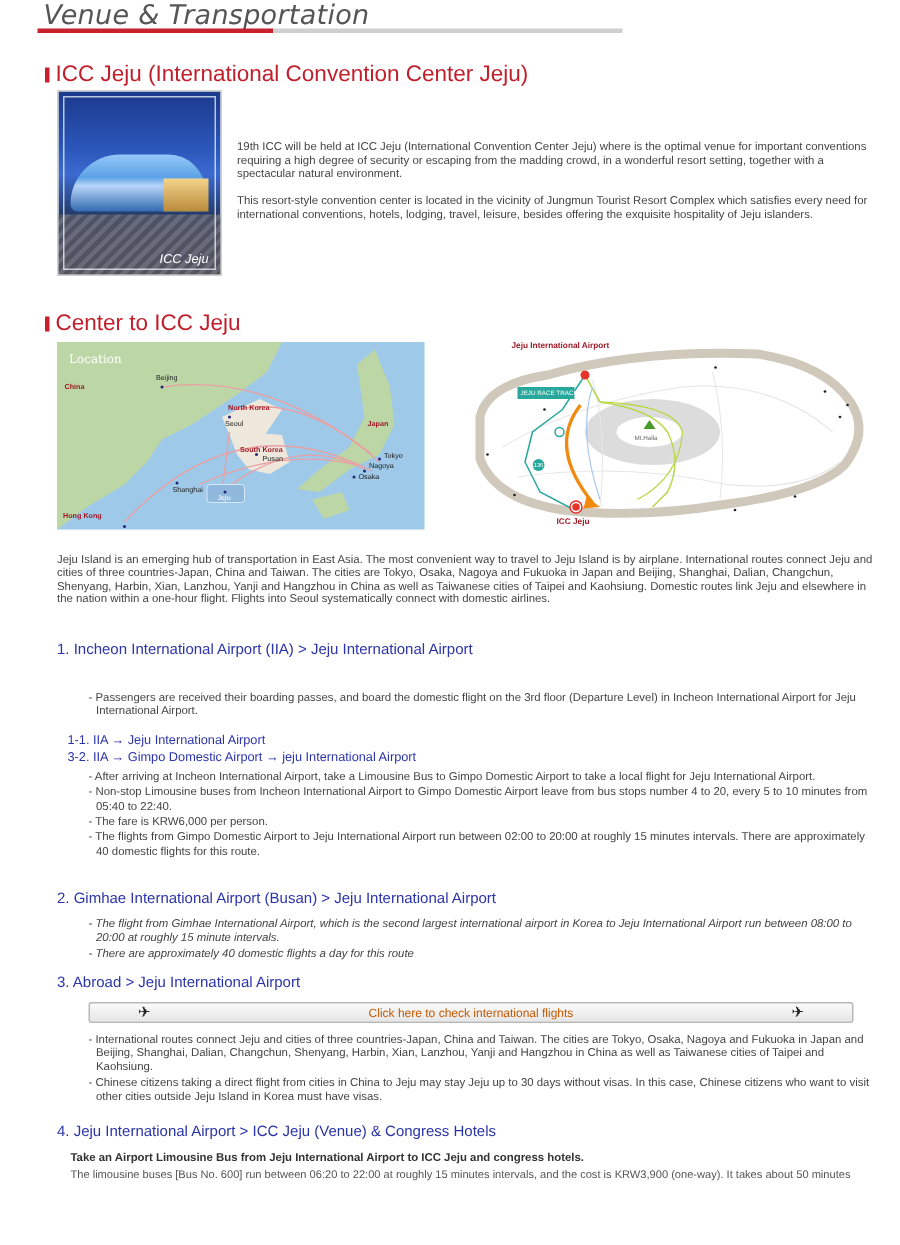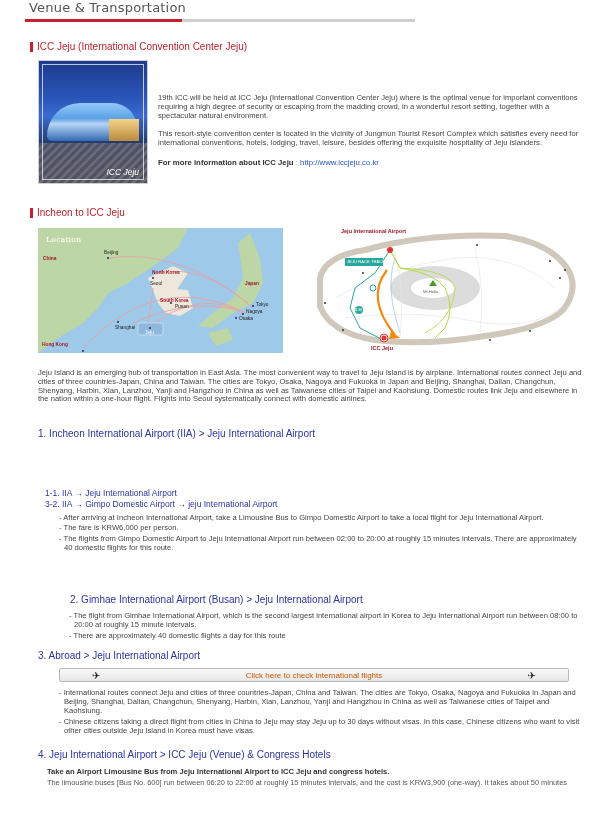--- a/index.html
+++ b/index.html
@@ -1,25 +1,25 @@
 <!DOCTYPE html>
 <html><head>
 <meta charset="utf-8">
 <style>
   html, body { margin:0; padding:0; background:#ffffff; }
   body { width:600px; height:830px; overflow:hidden; position:relative; font-family:"Liberation Sans", sans-serif; color:#333; }
   .abs { position:absolute; }
 
   
-  .page-title { left:29px; top:0px; font-family:"DejaVu Sans", sans-serif; font-size:13px; color:#555; letter-spacing:0.2px; }
+  .page-title { left:29px; top:0px; font-family:"DejaVu Sans", sans-serif; font-size:18px; color:#555; letter-spacing:0.2px;font-style:italic; }
   .title-line-red { left:25px; top:19px; width:157px; height:3px; background:#c8202c; }
   .title-line-gray { left:182px; top:19px; width:233px; height:3px; background:#cfcfcf; }
 
   
-  .sec-head { font-size:10px; color:#c0202b; display:flex; align-items:center; }
+  .sec-head { font-size:15px; color:#c0202b; display:flex; align-items:center; }
   .sec-head .bar { width:3px; height:10px; background:#c8202c; margin-right:4px; display:inline-block; }
 
   
   .photo { left:38px; top:60px; width:108px; height:122px; border:1px solid #cfcfcf; overflow:hidden;
            background:linear-gradient(180deg,#1c3a8c 0%,#2a55b8 30%,#3b6ad0 45%,#20355f 70%,#3a3a44 100%); }
   .photo .inner { position:absolute; left:3px; top:3px; right:3px; bottom:3px; border:1px solid rgba(255,255,255,0.7); }
   .photo .bld { position:absolute; left:8px; top:42px; width:90px; height:38px; border-radius:40px 30px 6px 6px;
                 background:linear-gradient(180deg,#9fd4ff 0%,#5fa8e8 40%,#c7e2ff 55%,#3470b8 100%); opacity:0.9; }
   .photo .bld2 { position:absolute; left:70px; top:58px; width:30px; height:22px; background:linear-gradient(180deg,#f3d48a,#b98a3c); }
   .photo .plaza { position:absolute; left:0; right:0; top:82px; bottom:0;
@@ -69,28 +69,25 @@
   <div class="bld"></div>
   <div class="bld2"></div>
   <div class="plaza"></div>
   <div class="inner"></div>
   <div class="cap">ICC Jeju</div>
 </div>
 
 <div class="abs intro">
   <p>19th ICC will be held at ICC Jeju (International Convention Center Jeju) where is the optimal venue for important conventions requiring a high degree of security or escaping from the madding crowd, in a wonderful resort setting, together with a spectacular natural environment.</p>
   <p style="margin-bottom:11px;">This resort-style convention center is located in the vicinity of Jungmun Tourist Resort Complex which satisfies every need for international conventions, hotels, lodging, travel, leisure, besides offering the exquisite hospitality of Jeju islanders.</p>
-  <div class="more-info">
-    <span>For more information about ICC Jeju</span><span style="font-weight:normal;color:#888;"> : </span><a href="#">http://www.iccjeju.co.kr</a>
-  </div>
 </div>
 
 <div class="abs sec-head" style="left:30px;top:207px;">
   <span class="bar"></span>
-  <span>Incheon to ICC Jeju</span>
+  <span>Center to ICC Jeju</span>
 </div>
 
 <div class="abs map-left">
   <svg width="245" height="125" viewBox="0 0 245 125" style="position:absolute;left:0;top:0;">
     <path d="M0 0 H150 L140 20 L120 35 L105 45 L90 55 L70 65 L60 80 L45 95 L20 110 L0 125 Z" fill="#bcd6a6"></path>
     <path d="M60 5 L90 0 L100 30 L85 45 L70 40 Z" fill="#bcd6a6"></path>
     <path d="M110 50 L135 38 L150 45 L140 60 L132 70 L128 85 L120 75 L115 62 Z" fill="#eee8dc"></path>
     <path d="M128 60 L150 62 L155 80 L142 88 L128 85 Z" fill="#eee8dc"></path>
     <path d="M200 15 L212 5 L222 30 L225 55 L215 75 L195 85 L175 100 L160 98 L175 85 L195 70 L205 50 Z" fill="#bcd6a6"></path>
     <path d="M170 105 L190 100 L195 112 L178 118 Z" fill="#bcd6a6"></path>
@@ -173,30 +170,32 @@
   <div class="maplabel" style="left:49px;top:80px;color:#fff;font-size:3.8px;">1136</div>
   <div class="maplabel" style="left:118px;top:61px;font-size:4.2px;color:#666;">Mt.Halla</div>
   <div class="maplabel red" style="left:66px;top:117px;font-size:5.5px;">ICC Jeju</div>
 </div>
 
 <div class="abs para">Jeju Island is an emerging hub of transportation in East Asia. The most convenient way to travel to Jeju Island is by airplane. International routes connect Jeju and cities of three countries-Japan, China and Taiwan. The cities are Tokyo, Osaka, Nagoya and Fukuoka in Japan and Beijing, Shanghai, Dalian, Changchun, Shenyang, Harbin, Xian, Lanzhou, Yanji and Hangzhou in China as well as Taiwanese cities of Taipei and Kaohsiung. Domestic routes link Jeju and elsewhere in the nation within a one-hour flight. Flights into Seoul systematically connect with domestic airlines.</div>
 
 <div class="abs rhead" style="left:38px;top:428px;">1. Incheon International Airport (IIA)   &gt;  Jeju International Airport</div>
 <div class="abs rsub" style="left:45px;top:446px;margin-top:42px;">1-1. IIA  →  Jeju International Airport</div>
 <ul class="abs blist" style="left:55px;top:460px;width:530px;">
+  <li>- Passengers are received their boarding passes, and board the domestic flight on the 3rd floor (Departure Level) in Incheon International Airport for Jeju International Airport.</li>
 </ul>
 <div class="abs rsub" style="left:45px;top:499px;">3-2. IIA  →  Gimpo Domestic Airport  →  jeju International Airport</div>
 <ul class="abs blist" style="left:55px;top:513px;width:530px;">
   <li>- After arriving at Incheon International Airport, take a Limousine Bus to Gimpo Domestic Airport to take a local flight for Jeju International Airport.</li>
+  <li>- Non-stop Limousine buses from Incheon International Airport to Gimpo Domestic Airport leave from bus stops number 4 to 20, every 5 to 10 minutes from 05:40 to 22:40.</li>
   <li>- The fare is KRW6,000 per person.</li>
   <li>- The flights from Gimpo Domestic Airport to Jeju International Airport run between 02:00 to 20:00 at roughly 15 minutes intervals. There are approximately 40 domestic flights for this route.</li>
 </ul>
 
-<div class="abs rhead" style="left:38px;top:594px;margin-left:32px;">2. Gimhae International Airport (Busan)   &gt;  Jeju International Airport</div>
-<ul class="abs blist" style="left:65px;top:611px;width:530px;">
+<div class="abs rhead" style="left:38px;top:594px;">2. Gimhae International Airport (Busan)   &gt;  Jeju International Airport</div>
+<ul class="abs blist" style="left:55px;top:611px;width:530px;font-style:italic;">
   <li>- The flight from Gimhae International Airport, which is the second largest international airport in Korea to Jeju International Airport run between 08:00 to 20:00 at roughly 15 minute intervals.</li>
   <li>- There are approximately 40 domestic flights a day for this route</li>
 </ul>
 
 <div class="abs rhead" style="left:38px;top:650px;">3. Abroad   &gt;  Jeju International Airport</div>
 <div class="abs flights-btn">
   <span class="plane">✈</span>
   <span class="lbl">Click here to check international flights</span>
   <span class="plane">✈</span>
 </div>

